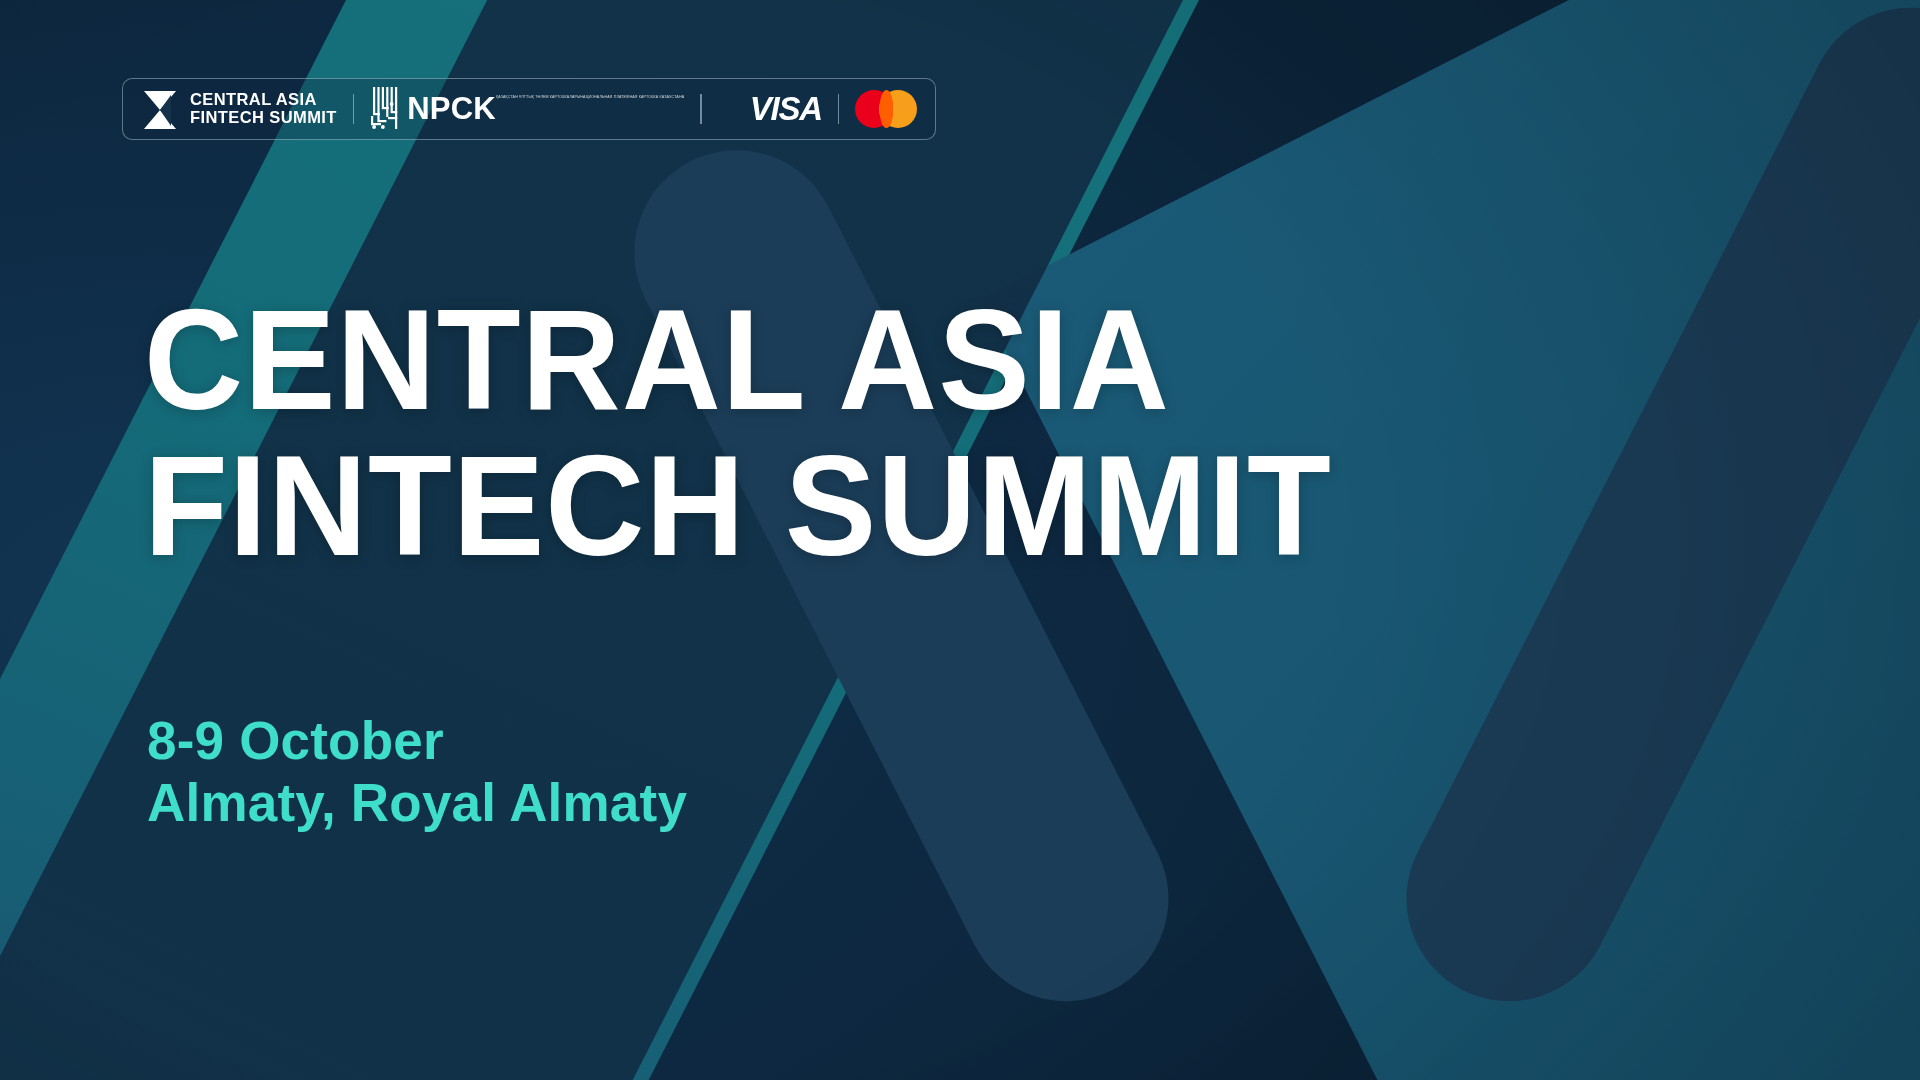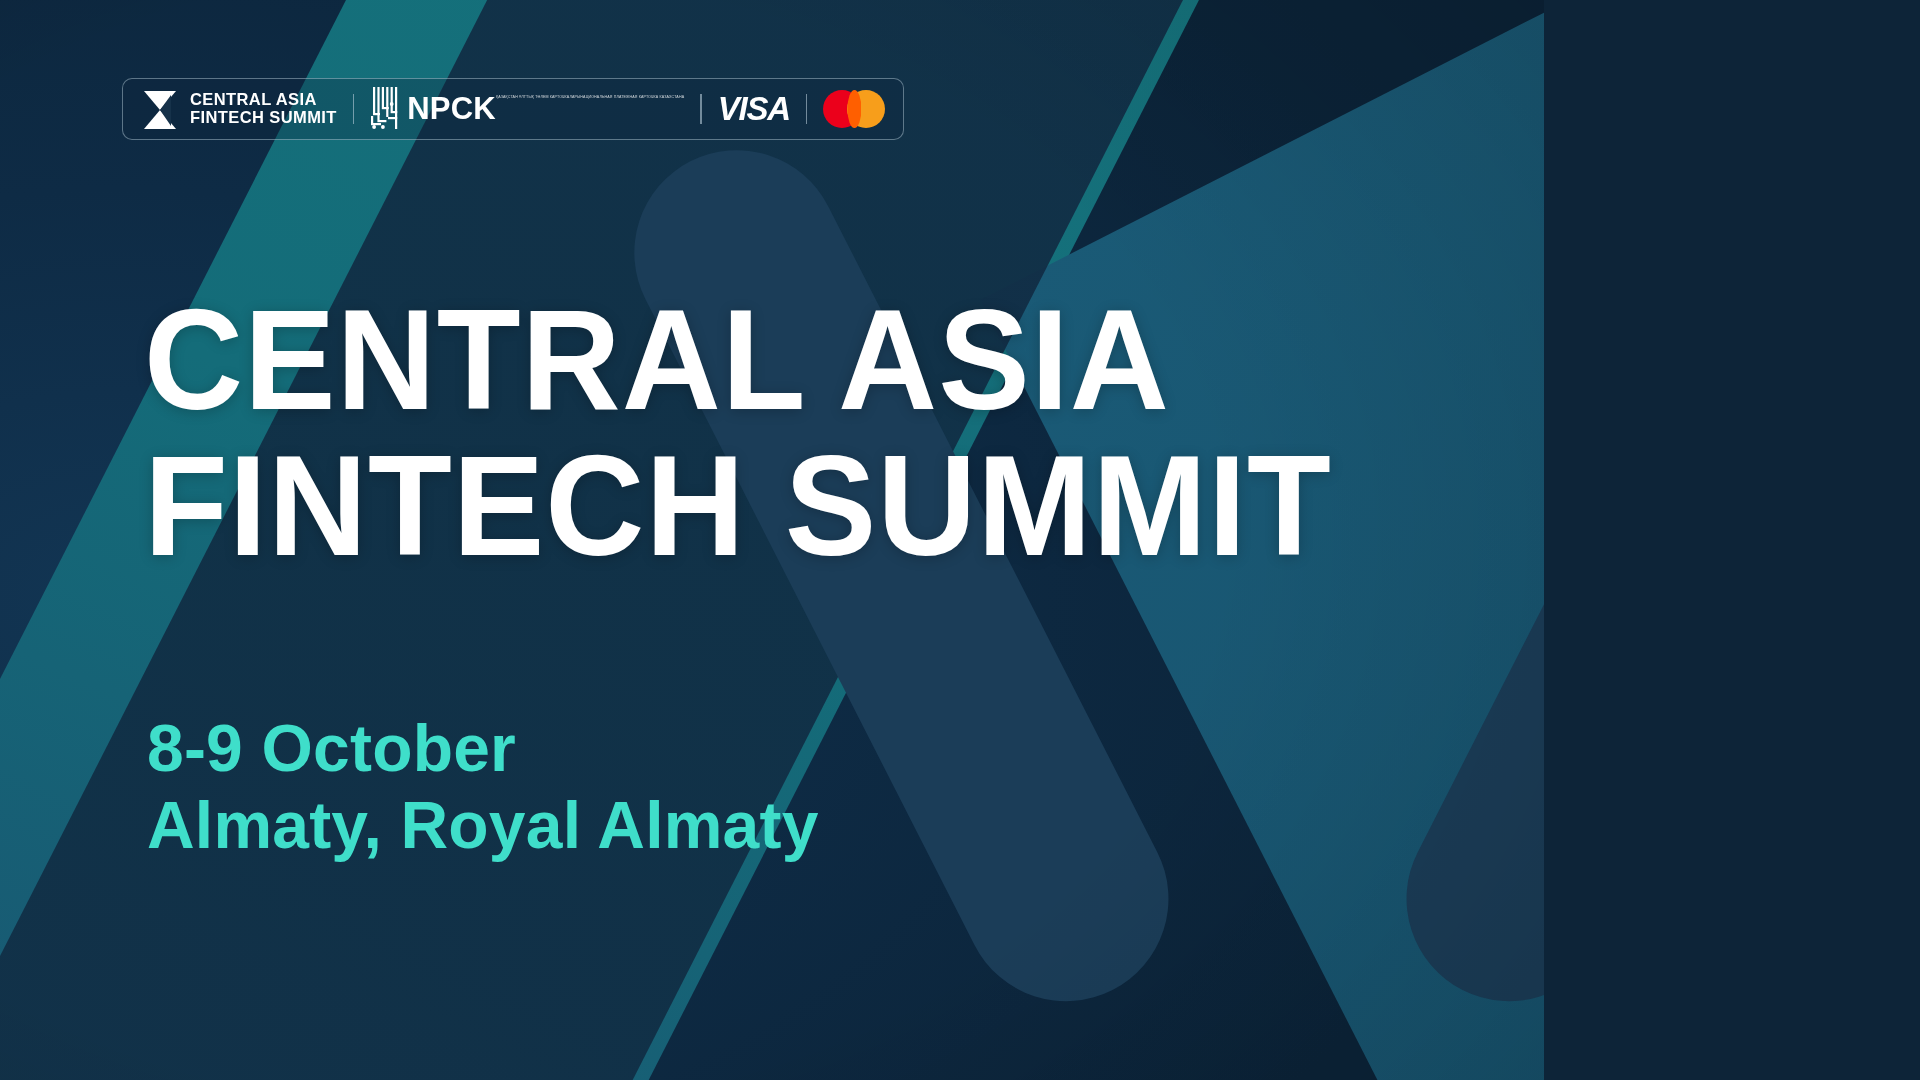--- a/index.html
+++ b/index.html
@@ -6,21 +6,21 @@
   * { margin:0; padding:0; box-sizing:border-box; }
   html, body {
     width:1920px; height:1080px;
     overflow:hidden;
     background:#0d2438;
     font-family:"Liberation Sans", sans-serif;
   }
 
   #slide {
     position:relative;
-    width:1544px; height:1080px;
+    width:1920px; height:1080px;
     overflow:hidden;
     background:
       radial-gradient(ellipse 1400px 900px at 8% 55%, #123553 0%, #0e2b45 45%, #0b2338 100%);
   }
 
   
   .bg-layer { position:absolute; inset:0; overflow:hidden; }
 
   
   .teal-band-a {
@@ -136,20 +136,21 @@
   }
 
   
   .visa-word {
     color:#ffffff;
     font-size:33px;
     font-weight:bold;
     font-style:italic;
     letter-spacing:-1.2px;
     font-family:"Liberation Sans", sans-serif;
+    margin-left:32px;
   }
 
   
   .mc { position:relative; width:62px; height:38px; flex:none; }
   .mc-c { position:absolute; top:0; width:38px; height:38px; border-radius:50%; }
   .mc-red   { left:0;  background:#eb001b; }
   .mc-amber { left:24px; background:#f79e1b; mix-blend-mode:normal; }
   .mc-mid {
     position:absolute; left:24px; top:0;
     width:14px; height:38px;
@@ -182,21 +183,21 @@
   .subtitle {
     position:absolute;
     left:147px; top:710px;
     z-index:25;
   }
   .subtitle-line {
     display:block;
     color:#3fdeca;
     font-family:"Liberation Sans", sans-serif;
     font-weight:bold;
-    font-size:66px;
+    font-size:53px;
     line-height:1.17;
     letter-spacing:.2px;
     white-space:nowrap;
   }
 </style>
 </head>
 <body>
 
 <div id="slide">
 

